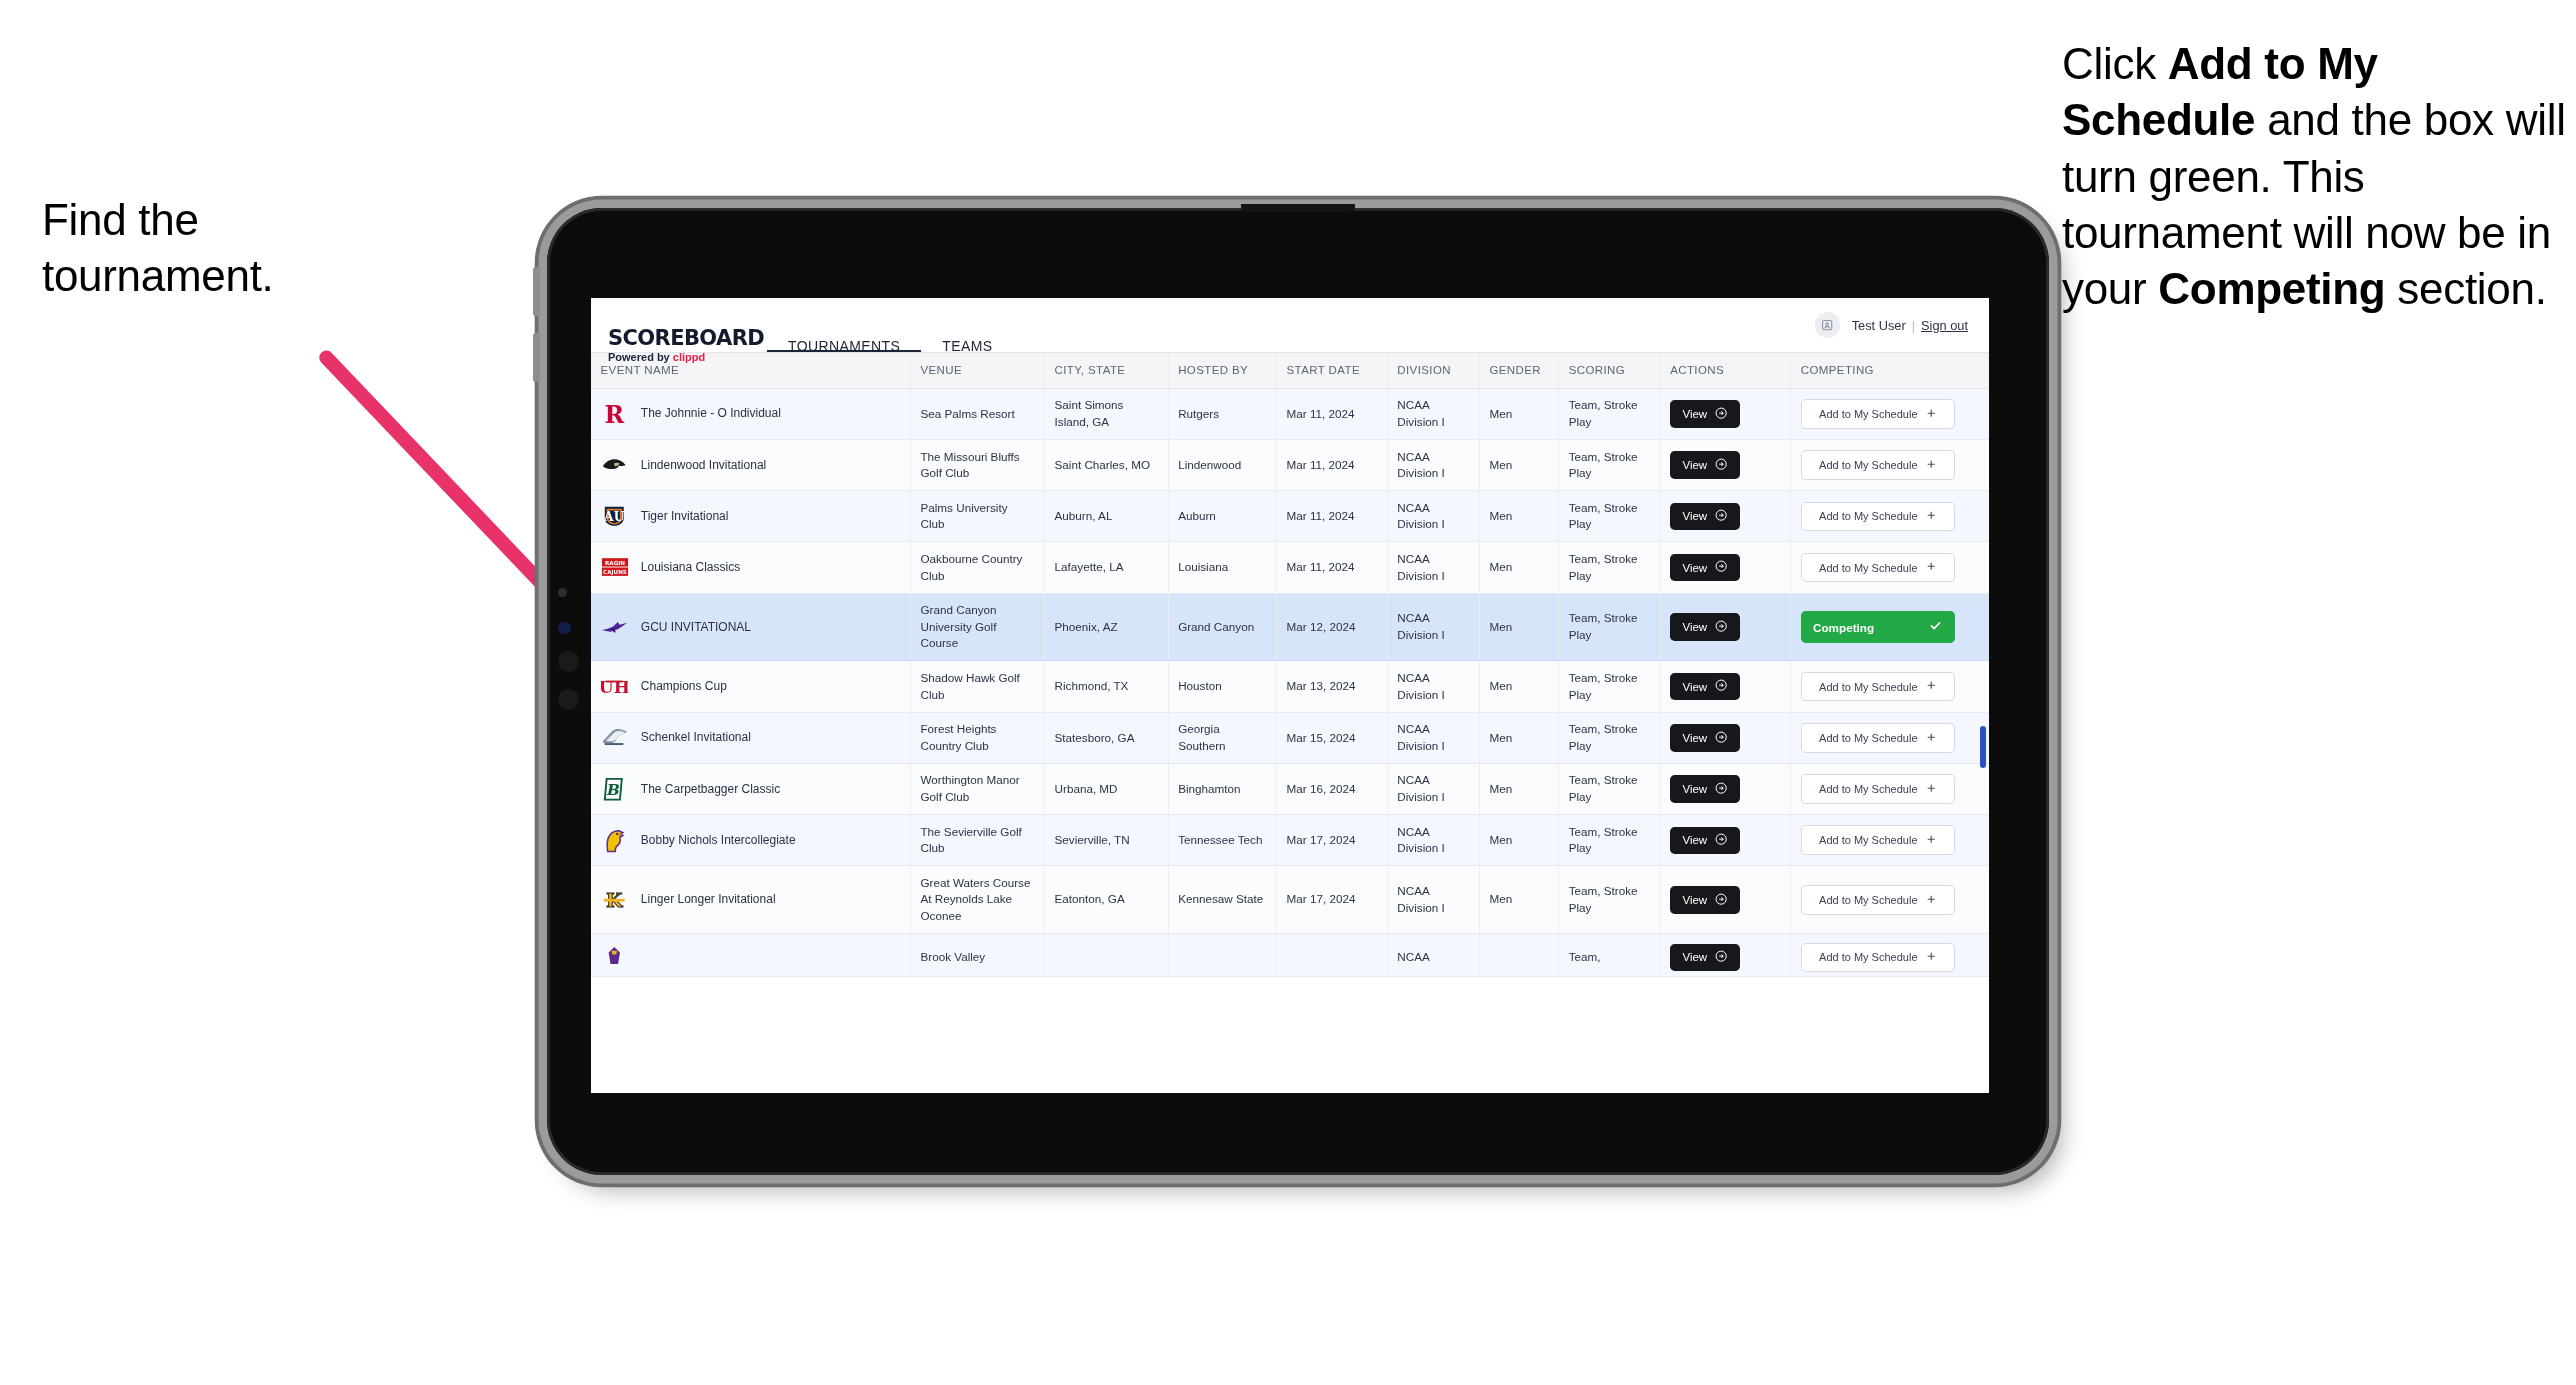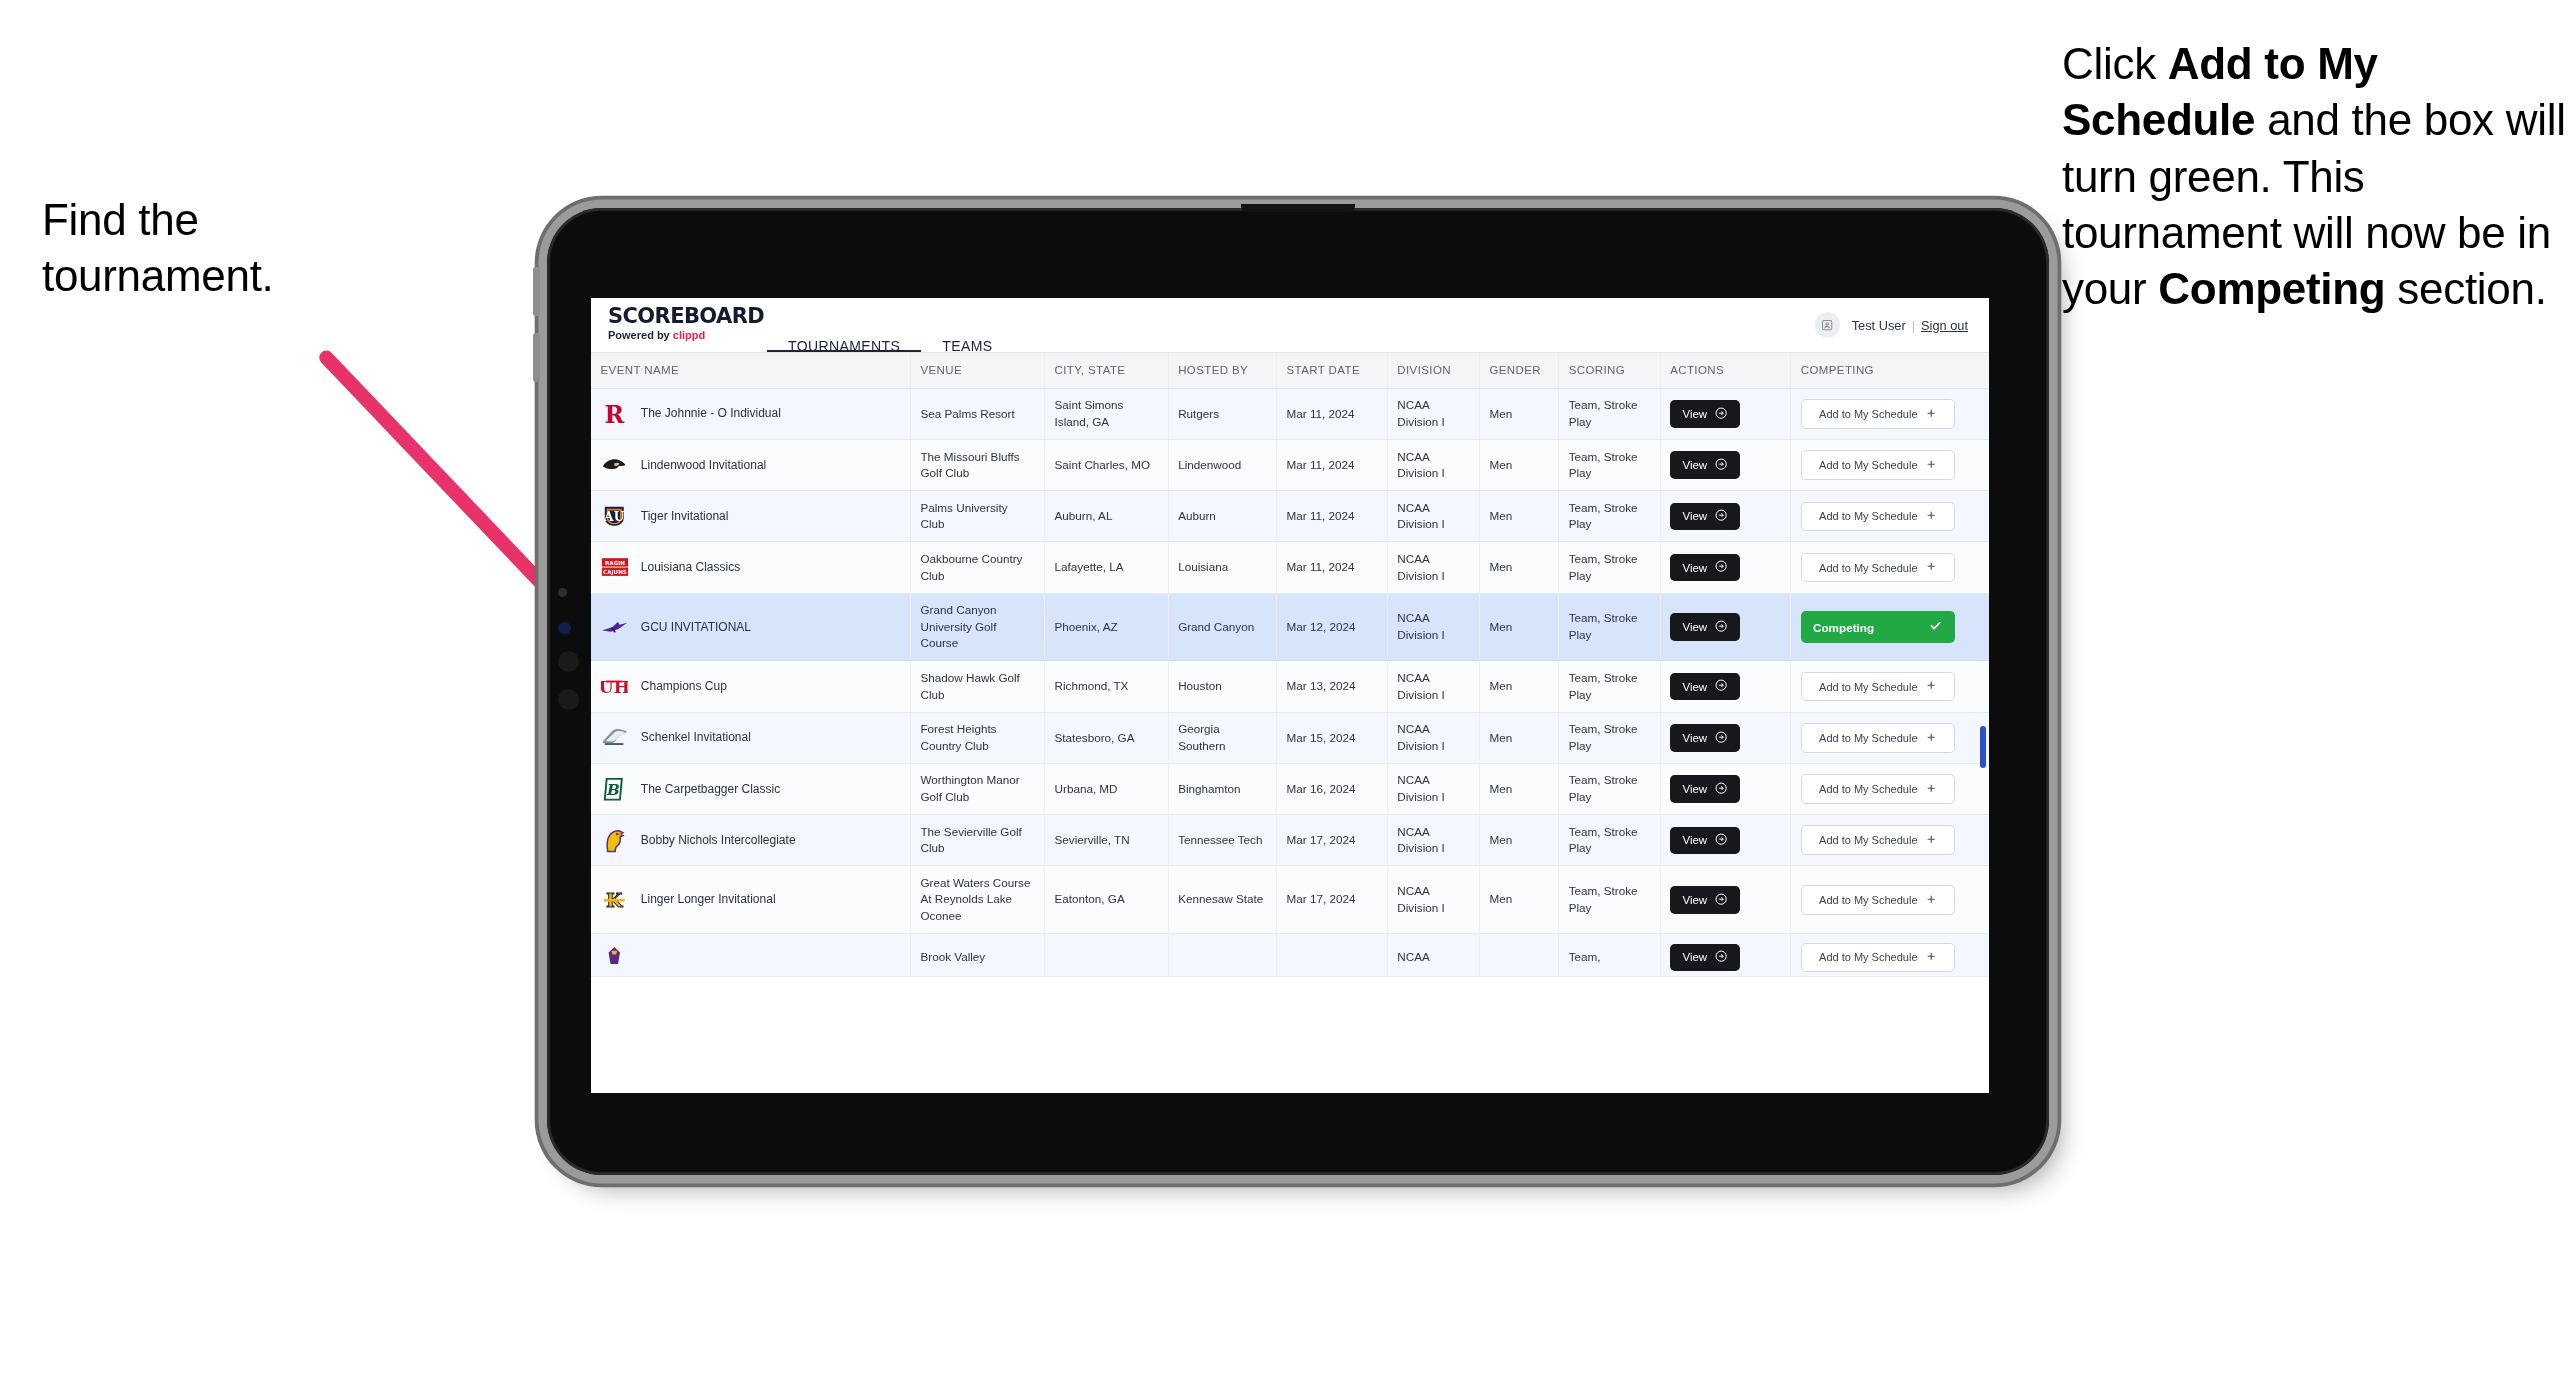--- a/index.html
+++ b/index.html
@@ -76,21 +76,21 @@
     position: relative;
     height: 55px;
     background: #fff;
     border-bottom: 0.9px solid #e3e5e9;
     display: flex; align-items: stretch;
   }
   .brand { padding: 6.6px 0 0 17px; width: 176px; flex: none; }
   .brand-title {
     font-family: "DejaVu Sans", sans-serif;
     font-weight: 700; font-size: 21px; letter-spacing: -0.6px;
-    color: #151b2e; line-height: 1.05;
+    color: #151b2e; line-height: 1.05; margin-top: 22px;
   }
   .brand-sub {
     font-size: 11px; color: #1c2233; font-weight: 600; margin-top: 1.9px;
   }
   .brand-sub .clippd { color: #ec1c4b; font-weight: 800; }
   .navtabs { display: flex; align-items: stretch; }
   .navtab {
     display: flex; align-items: center; padding: 0 21px;
     font-size: 14px; color: #1d2334; letter-spacing: 0.4px;
     cursor: pointer; border-bottom: 2.8px solid transparent; margin-top: 44px;

